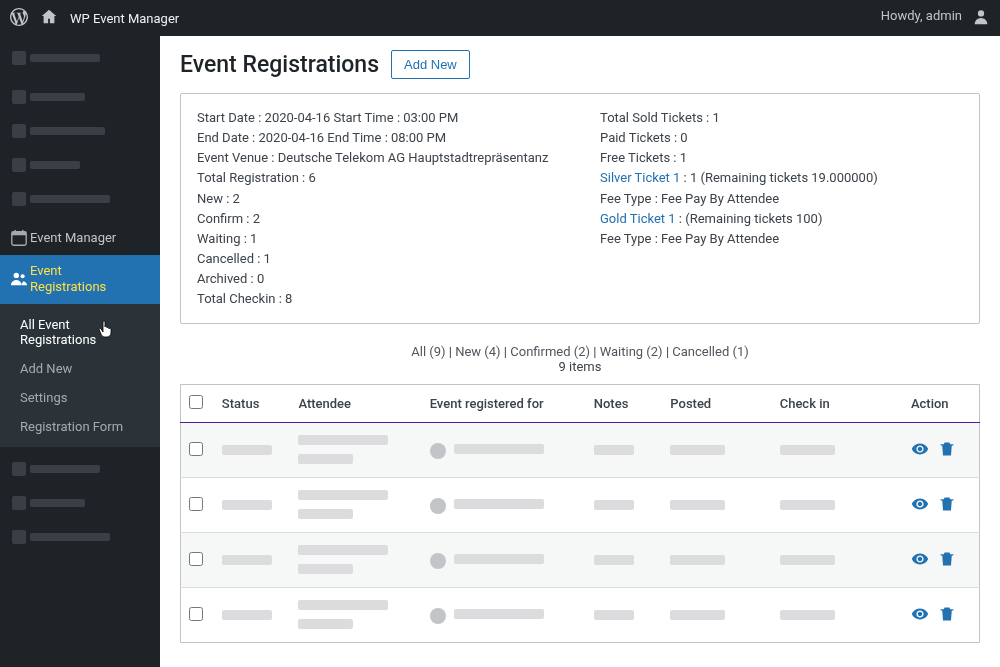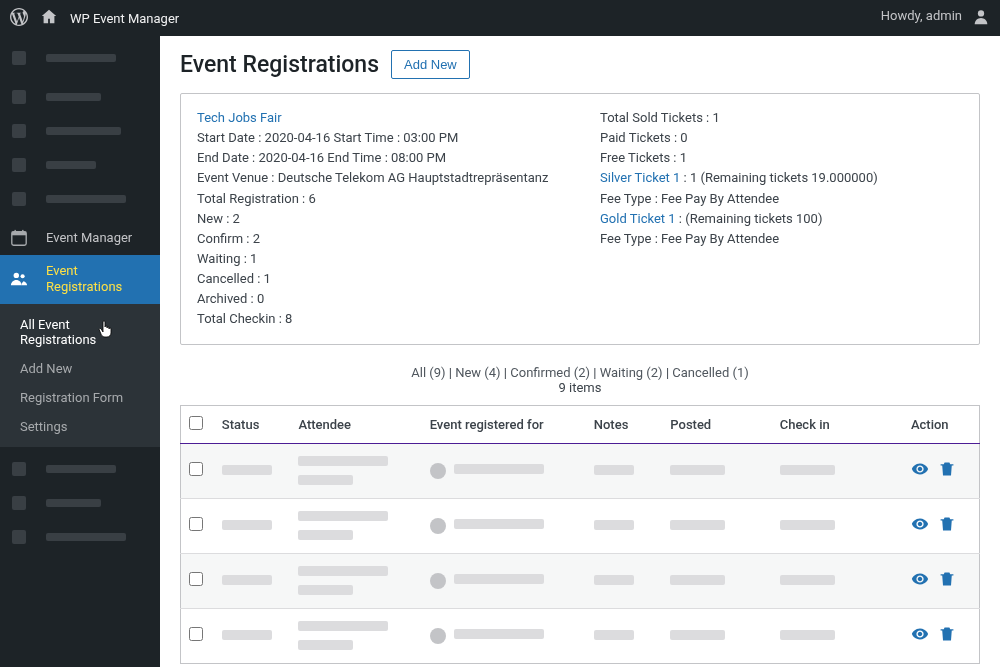--- a/index.html
+++ b/index.html
@@ -11,21 +11,21 @@
   .adminbar-right { display: flex; gap: 10px; }
   .adminbar svg { fill: #c3c4c7; }
   .adminbar .site-title { color: #f0f0f1; }
   
   
   .wrap { display: flex; height: calc(100% - 36px); }
   
   
   .sidebar { width: 160px; background: #1d2327; color: #c3c4c7; flex-shrink: 0; overflow-y: auto; }
   .menu-sep { height: 5px; }
-  .menu-item { display: flex; align-items: center; gap: 18px; padding: 8px 10px; color: #c3c4c7; cursor: pointer; }
+  .menu-item { display: flex; align-items: center; gap: 2px; padding: 8px 10px; color: #c3c4c7; cursor: pointer; }
   .menu-item.ghost { opacity: 0.4; }
   .menu-item .mi-icon { width: 18px; height: 18px; display: inline-flex; justify-content: center; align-items: center; }
   .menu-item .mi-bar { height: 8px; background: #646970; border-radius: 2px; }
   .menu-item.current { background: #2271b1; color: #fff; position: relative; }
   .menu-item.current::after { content: ""; position: absolute; right: -8px; top: 50%; transform: translateY(-50%); border: 8px solid transparent; border-right-color: #fff; }
   .menu-item.current .label { color: #fde047; }
   .menu-item .label { font-size: 13px; line-height: 1.25; }
   .submenu { background: #2c3338; padding: 6px 8px; }
   .submenu .sub-item { padding: 7px 12px; color: #a7aaad; cursor: pointer; font-size: 13px; }
   .submenu .sub-item.active { color: #fff; }
@@ -155,22 +155,22 @@
 Registrations</span>
     </div>
     <div class="submenu">
       <div class="sub-item active cursor-hand">
         <span>All Event Registrations</span>
         <svg class="hand" width="16" height="18" viewBox="0 0 16 18">
             <path fill="#fff" stroke="#000" stroke-width="0.8" d="M6 1c.6 0 1 .4 1 1v5c0-.6.4-1 1-1s1 .4 1 1v1c0-.6.4-1 1-1s1 .4 1 1v1c0-.6.4-1 1-1s1 .4 1 1v4c0 2.2-1.8 4-4 4H7c-1.5 0-2.9-.8-3.6-2.1L1.3 10c-.3-.5-.1-1.1.4-1.4s1.1-.1 1.4.4L5 12V2c0-.6.4-1 1-1z"></path>
           </svg>
       </div>
       <div class="sub-item">Add New</div>
+      <div class="sub-item">Settings</div>
       <div class="sub-item">Registration Form</div>
-      <div class="sub-item">Settings</div>
     </div>
     <div class="menu-sep"></div>
     <div class="menu-item ghost">
         <span class="mi-icon">
           <span class="mi-bar" style="width:14px;height:14px;border-radius:2px;"></span>
         </span>
         <span class="mi-bar" style="width:70px;"></span>
       </div>
     <div class="menu-item ghost">
         <span class="mi-icon">
@@ -187,21 +187,20 @@
   </div>
 
   <div class="main">
     <div class="page-head">
       <h1 class="page-title">Event Registrations</h1>
       <button class="btn-addnew">Add New</button>
     </div>
 
     <div class="event-box">
       <div class="event-col">
-        <div class="link">Tech Jobs Fair</div>
         <div>Start Date : 2020-04-16 Start Time : 03:00 PM</div>
         <div>End Date : 2020-04-16 End Time : 08:00 PM</div>
         <div>Event Venue : Deutsche Telekom AG Hauptstadtrepräsentanz</div>
         <div>Total Registration : 6</div>
         <div>New : 2</div>
         <div>Confirm : 2</div>
         <div>Waiting : 1</div>
         <div>Cancelled : 1</div>
         <div>Archived : 0</div>
         <div>Total Checkin : 8</div>

